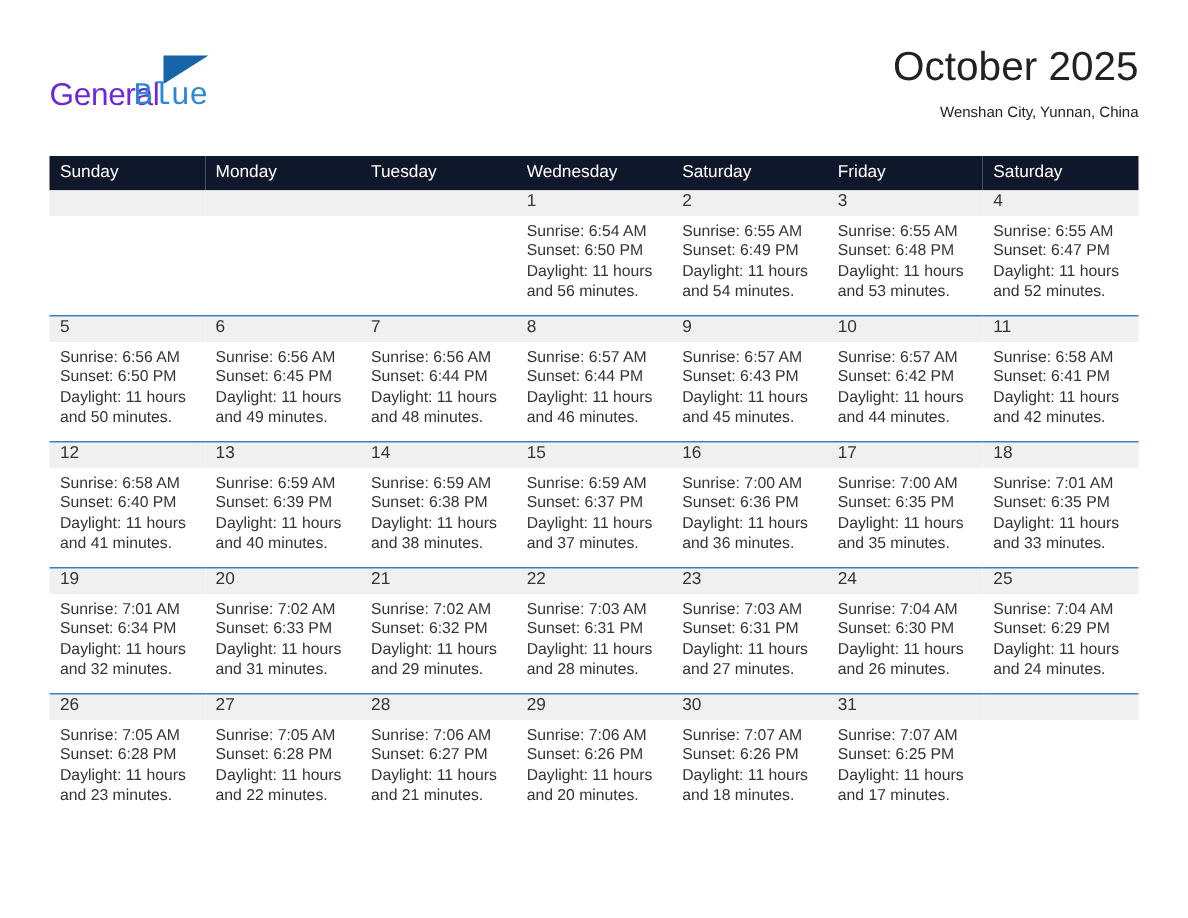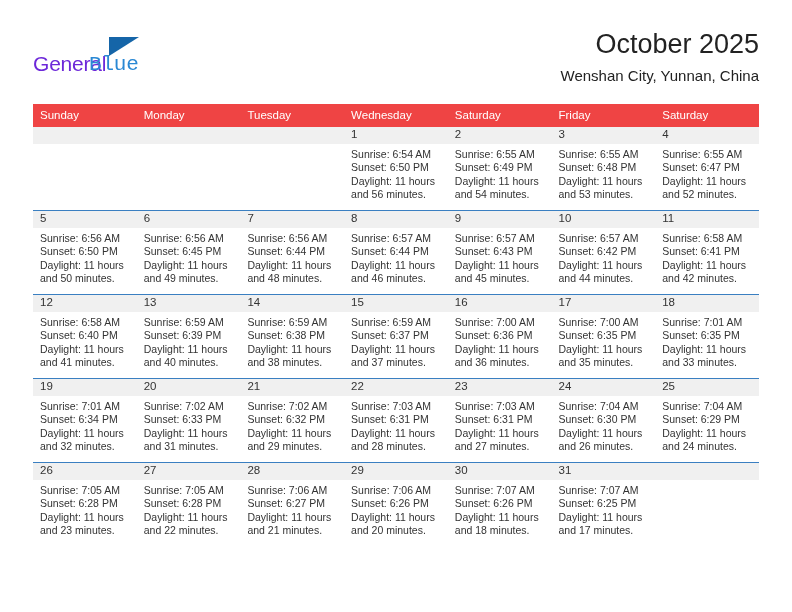--- a/index.html
+++ b/index.html
@@ -70,38 +70,38 @@
     top: 0;
     text-align: right;
   }
   .cal-title {
     font-size: 27px;
     color: #222222;
     line-height: 32px;
     white-space: nowrap;
   }
   .cal-subtitle {
-    font-size: 15px;
+    font-size: 10px;
     color: #222222;
     line-height: 20px;
     margin-top: 6px;
     white-space: nowrap;
   }
 
   
   .calendar {
     position: absolute;
     left: 33px;
     top: 104px;
     width: 726px;
     border-collapse: collapse;
     table-layout: fixed;
   }
   .calendar th {
-    background: #ef4444;
+    background: #0f172a;
     color: #ffffff;
     font-weight: normal;
     font-size: 11.5px;
     text-align: left;
     padding: 5px 0 6px 7px;
     height: 11px;
     border: none;
   }
   .calendar td {
     vertical-align: top;

